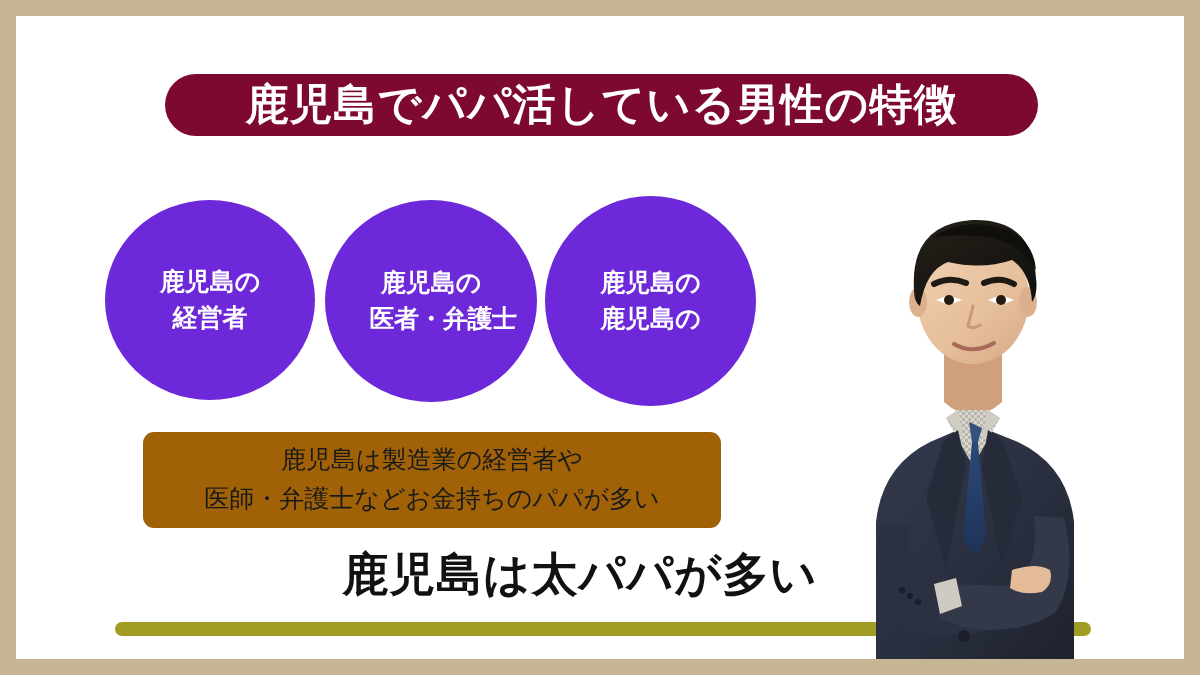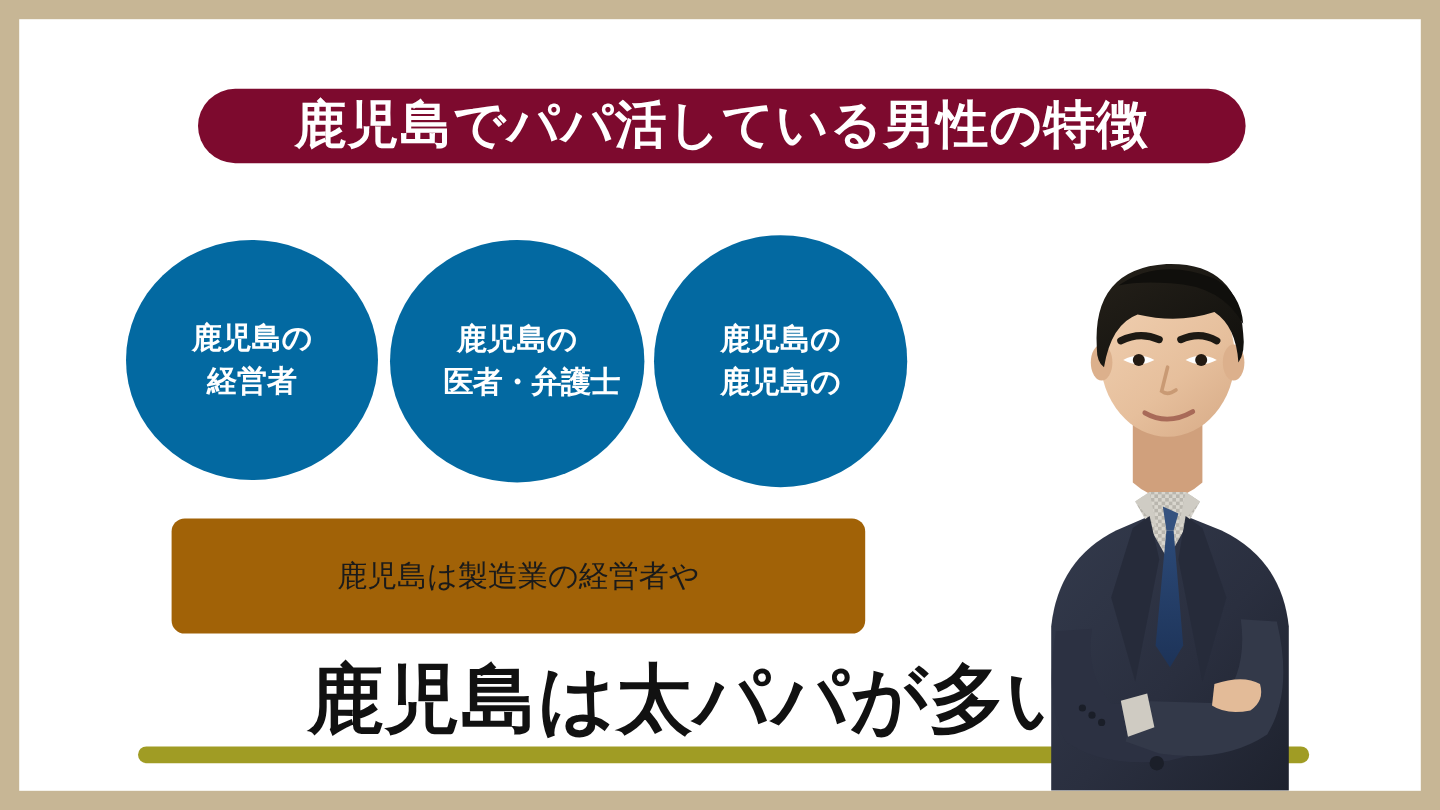--- a/index.html
+++ b/index.html
@@ -52,21 +52,21 @@
     font-weight: 700;
     letter-spacing: 1px;
     line-height: 1;
     white-space: nowrap;
     transform: translateY(-1px);
   }
 
   
   .circle {
     position: absolute;
-    background: #0369a1;
+    background: #6d28d9;
     border-radius: 50%;
     display: flex;
     flex-direction: column;
     align-items: center;
     justify-content: center;
     color: #ffffff;
     font-weight: 700;
     font-size: 25px;
     line-height: 1.45;
     text-align: center;
@@ -104,21 +104,21 @@
   #note-box .line { white-space: nowrap; }
 
   
   #headline {
     position: absolute;
     left: 0px;
     top: 535px;
     width: 1168px;
     text-align: center;
     color: #111111;
-    font-size: 63px;
+    font-size: 46px;
     font-weight: 700;
     letter-spacing: 1px;
     line-height: 1;
     white-space: nowrap;
   }
   #headline-inner {
     display: inline-block;
     transform: translateX(-20px);
   }
   #underline-bar {
@@ -161,20 +161,21 @@
       <span class="line wide">医者・弁護士</span>
     </div>
 
     <div class="circle" id="circle-3">
       <span class="line">鹿児島の</span>
       <span class="line">鹿児島の</span>
     </div>
 
     <div id="note-box">
       <span class="line">鹿児島は製造業の経営者や</span>
+      <span class="line">医師・弁護士などお金持ちのパパが多い</span>
     </div>
 
     <div id="headline">
       <span id="headline-inner">鹿児島は太パパが多い</span>
     </div>
     <div id="underline-bar"></div>
 
     <div id="portrait">
       <svg width="378" height="493" viewBox="0 0 378 493" xmlns="http://www.w3.org/2000/svg" aria-hidden="true">
         <defs>

